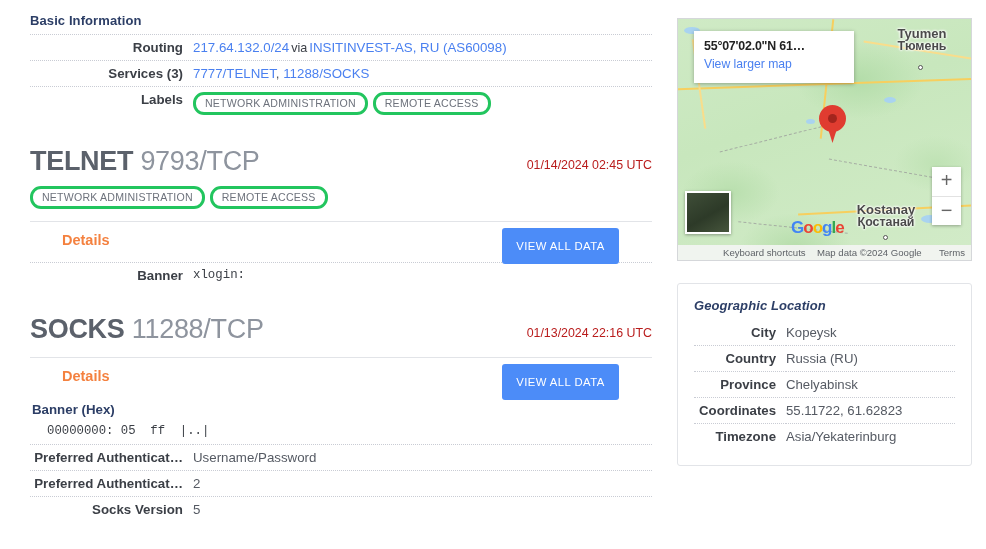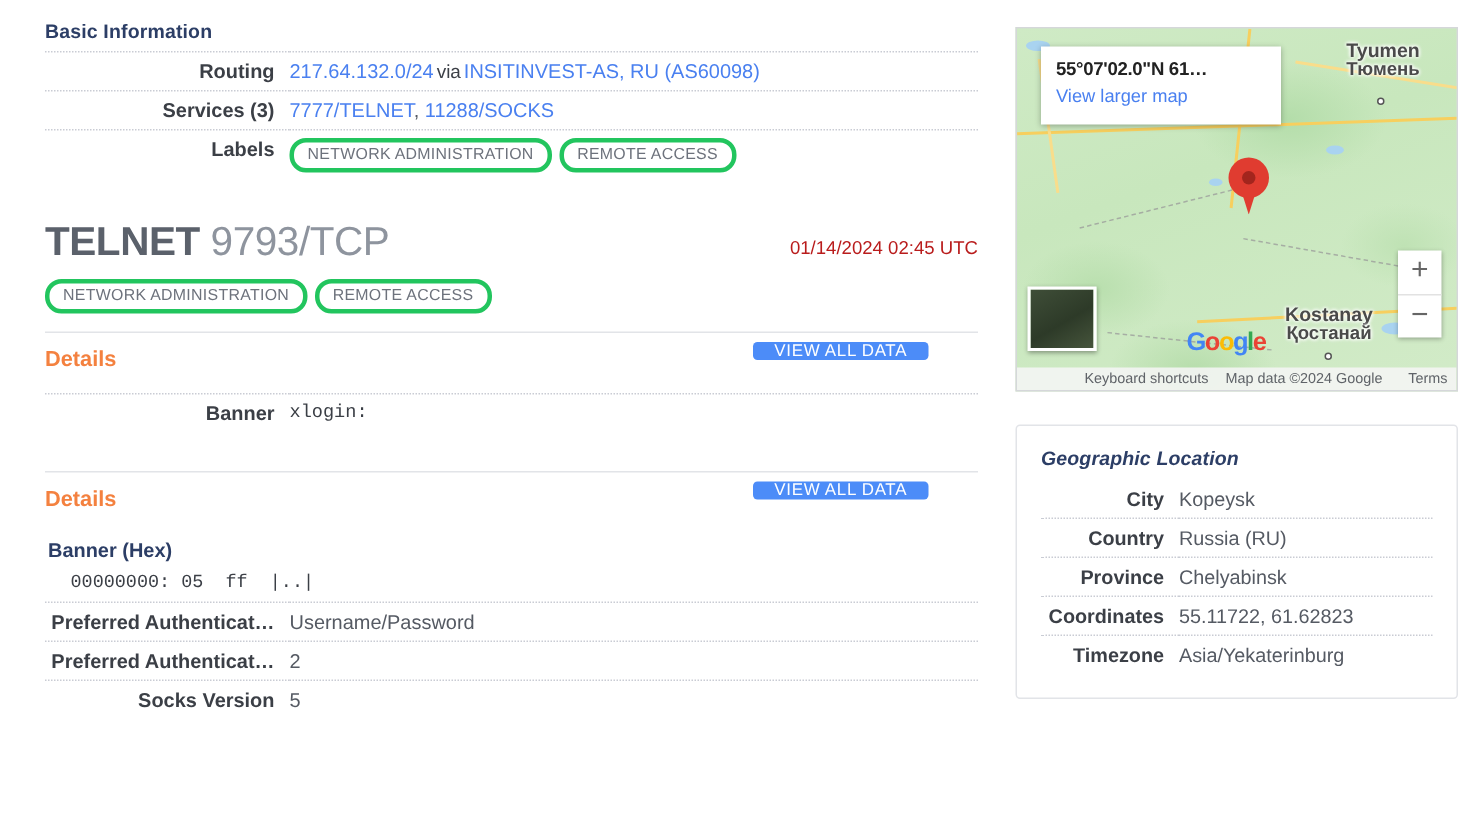--- a/index.html
+++ b/index.html
@@ -46,31 +46,31 @@
   .svc-head { position: relative; }
   .svc-title { font-size: 27px; color: #8e949e; font-weight: normal; letter-spacing: -0.3px; }
   .svc-title b { color: #5b616b; font-weight: bold; }
   .svc-time {
     position: absolute; right: 0; bottom: 5px;
     font-size: 12.4px; color: #b91c1c;
   }
   .svc-pills { margin-top: 9px; }
   .hr { border-top: 1px solid #e2e4e8; margin-top: 12px; }
 
-  .details-bar { position: relative; height: 34px; margin-top: 6px; }
+  .details-bar { position: relative; height: 34px; margin-top: 6px; margin-left: 32px; }
   .details-label {
     color: #f4813f; font-weight: bold; font-size: 14.5px;
     display: inline-block; margin-top: 4px;
   }
   .btn-viewall {
     position: absolute; right: 33px; top: 0;
     background: #4c8cf8; color: #ffffff; border: none; border-radius: 3px;
     font-family: "Liberation Sans", sans-serif;
     font-size: 11.3px; letter-spacing: 0.45px;
-    padding: 0 0; width: 117px; text-align: center; cursor: pointer;
+    padding: 12px 0; width: 117px; text-align: center; cursor: pointer;
   }
 
   .sub-head { color: #2c3e66; font-weight: bold; font-size: 13.3px; margin: 4px 0 5px 2px; }
   .hexline {
     font-family: "Liberation Mono", monospace; font-size: 12.3px;
     color: #3b3f46; padding: 2px 0 6px 17px; white-space: pre;
   }
 
   
   .right { position: absolute; left: 677px; top: 18px; width: 295px; }
@@ -209,20 +209,24 @@
         <tbody>
             <tr class="kv-row first">
           <td class="kv-key">Banner</td>
           <td class="kv-val mono">xlogin:</td>
         </tr>
       </tbody>
         </table>
     </div>
 
     <div class="svc">
+      <div class="svc-head">
+        <span class="svc-title"><b>SOCKS</b> <span>11288/TCP</span></span>
+        <span class="svc-time">01/13/2024 22:16 UTC</span>
+      </div>
       <div class="hr"></div>
       <div class="details-bar">
         <span class="details-label">Details</span>
         <button class="btn-viewall">VIEW ALL DATA</button>
       </div>
       <div class="sub-head">Banner (Hex)</div>
       <div class="hexline">00000000: 05  ff  |..|</div>
       <table class="kv-table">
         <tbody>
             <tr class="kv-row first">

